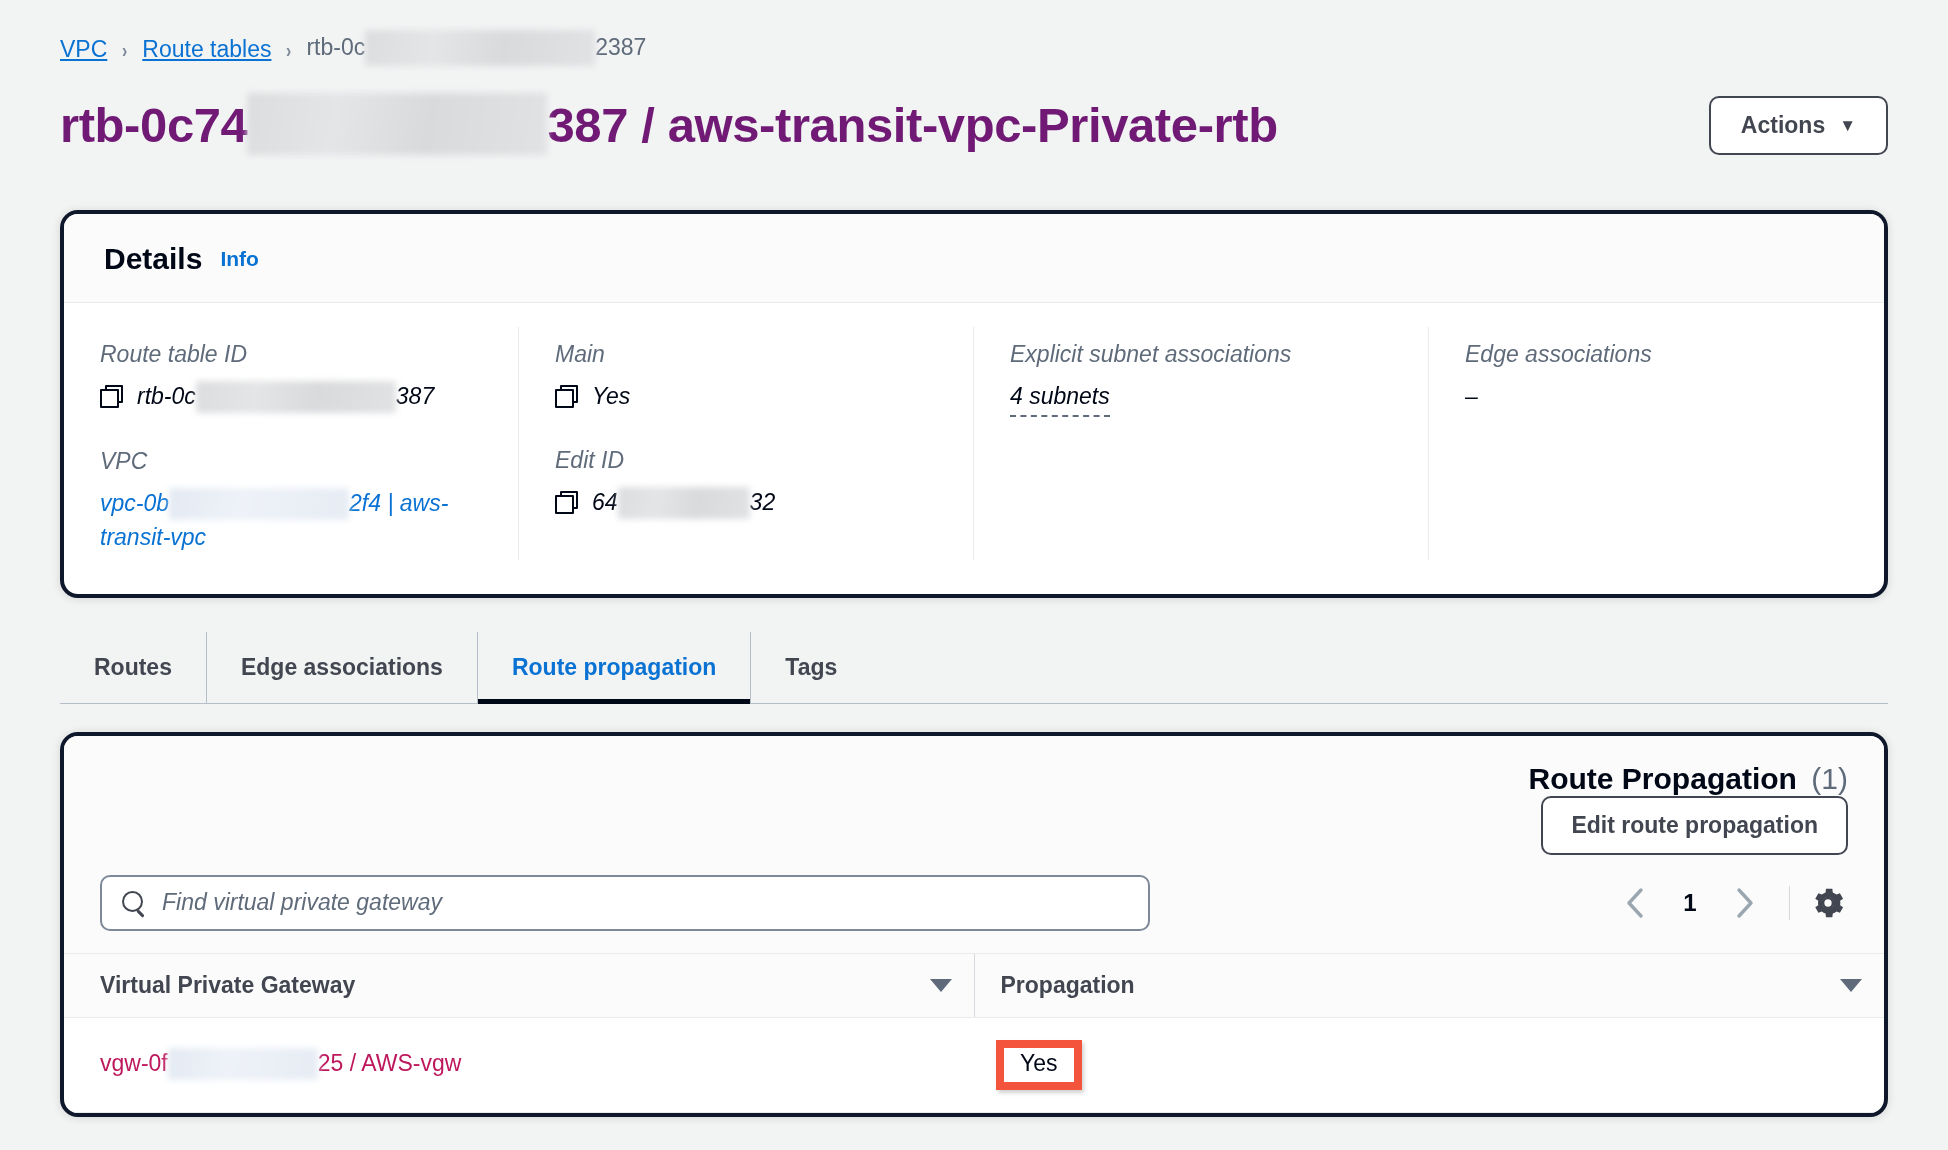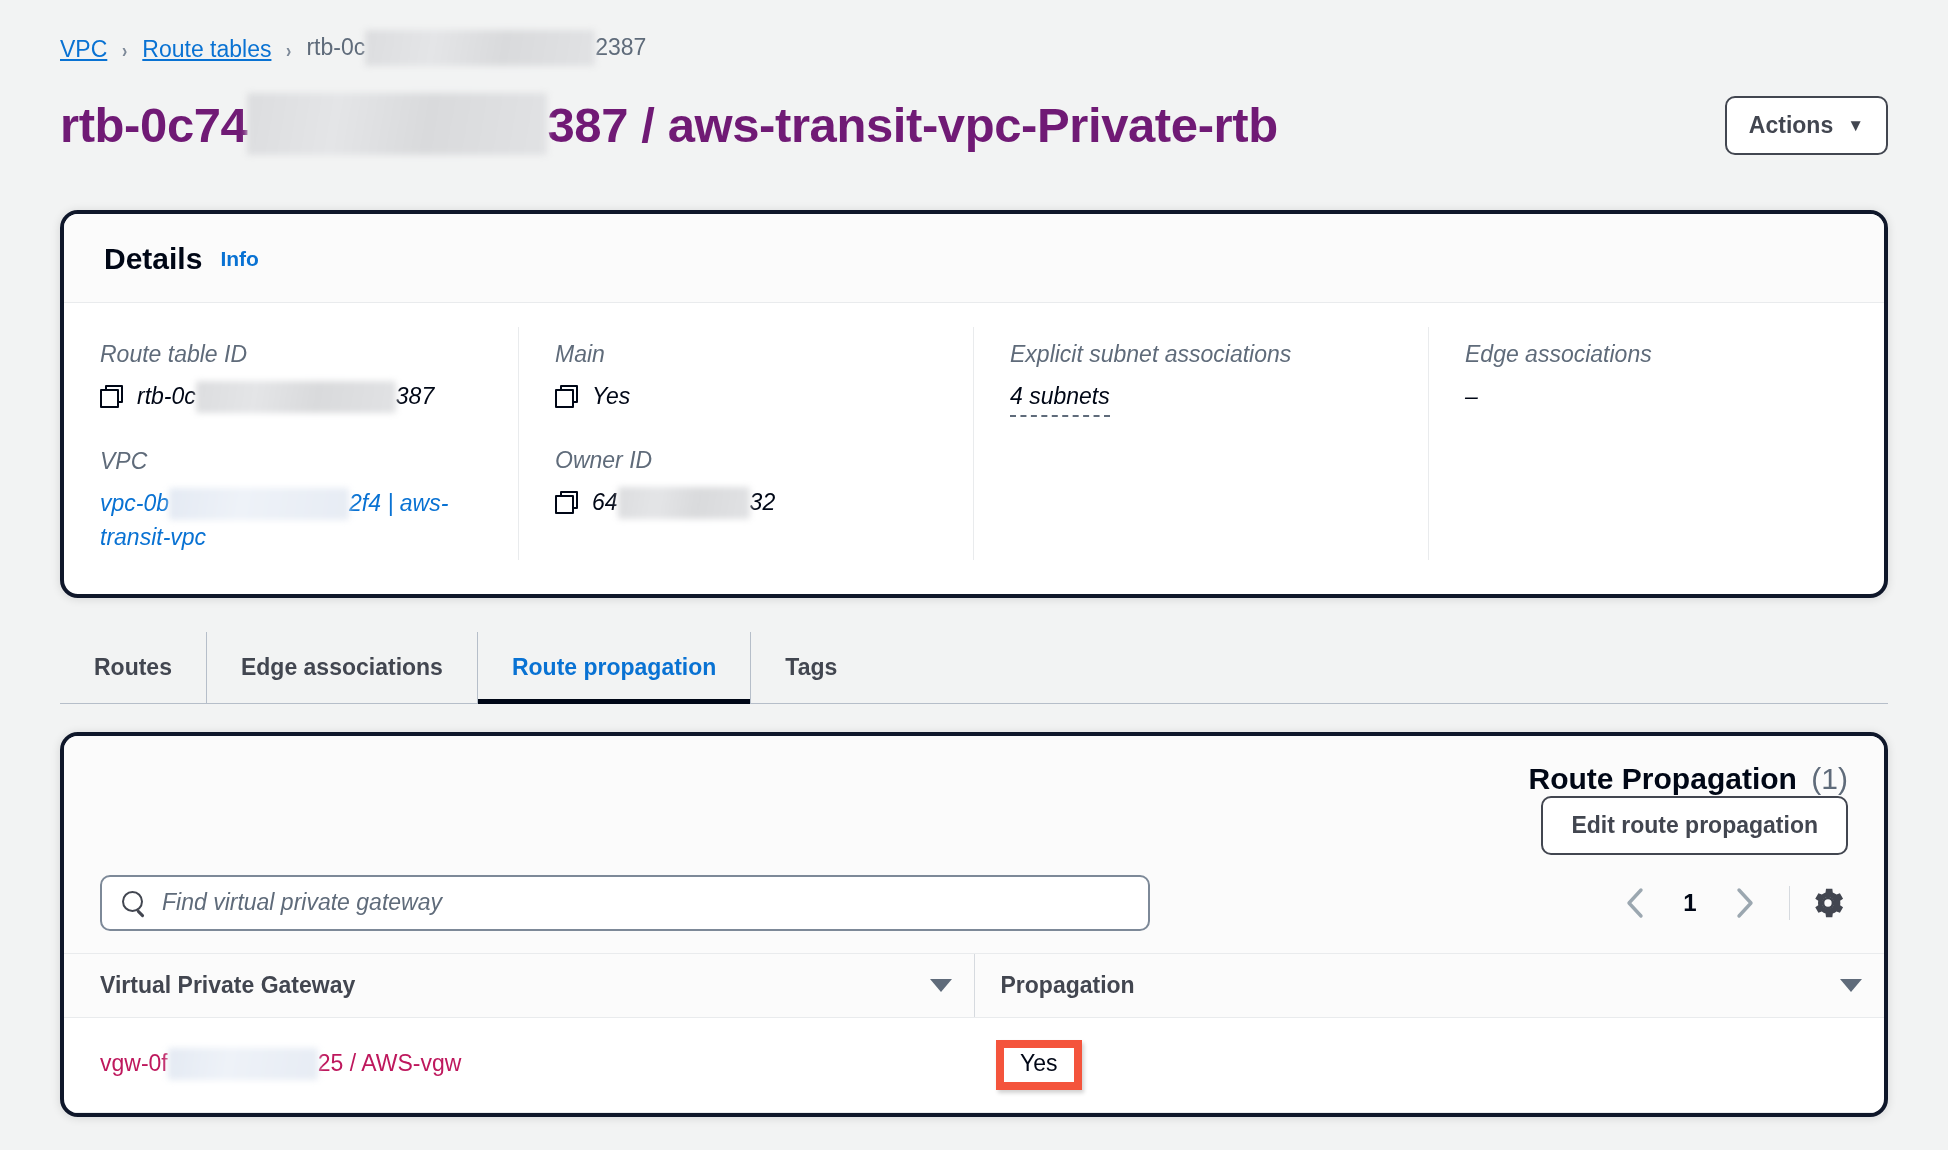--- a/index.html
+++ b/index.html
@@ -82,21 +82,21 @@
   .actions-btn {
     display: inline-flex;
     align-items: center;
     gap: 14px;
     border: 2px solid #424650;
     border-radius: 10px;
     background: #fff;
     color: #424650;
     font-size: 23px;
     font-weight: 700;
-    padding: 14px 22px;
+    padding: 14px 30px;
     cursor: pointer;
     white-space: nowrap;
   }
   .caret-down {
     font-size: 17px;
     line-height: 1;
   }
 
   
   .card {
@@ -435,21 +435,21 @@
 
       <div class="dcol">
         <div class="dfield">
           <div class="dlabel">Main</div>
           <div class="dvalue">
             <span class="copy-icon"></span>
             <span>Yes</span>
           </div>
         </div>
         <div class="dfield">
-          <div class="dlabel">Owner ID</div>
+          <div class="dlabel">Edit ID</div>
           <div class="dvalue">
             <span class="copy-icon"></span>
             <span><span>64</span><span class="redact" style="width:132px;height:32px;"></span><span>32</span></span>
           </div>
         </div>
       </div>
 
       <div class="dcol">
         <div class="dfield">
           <div class="dlabel">Explicit subnet associations</div>

